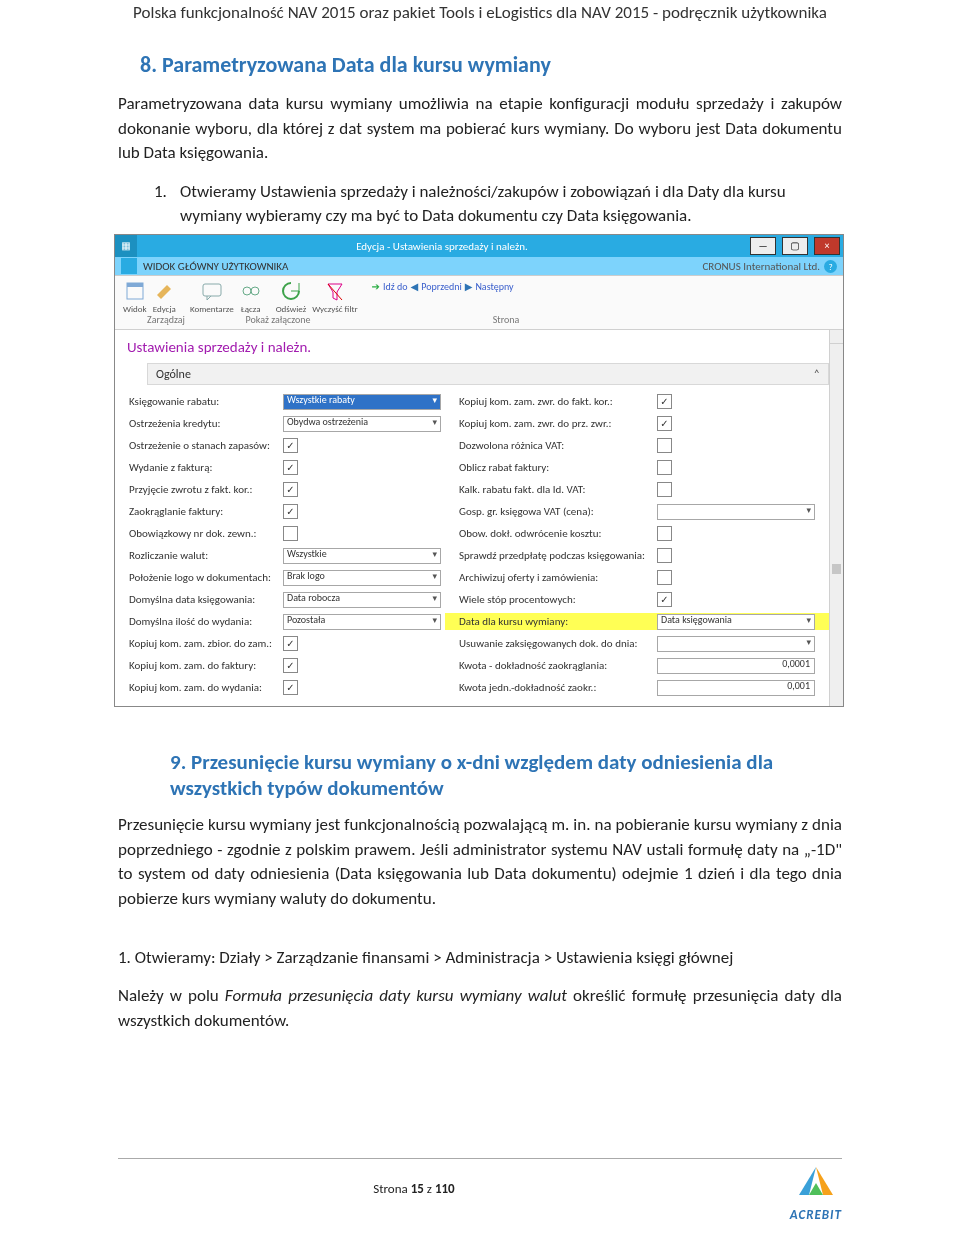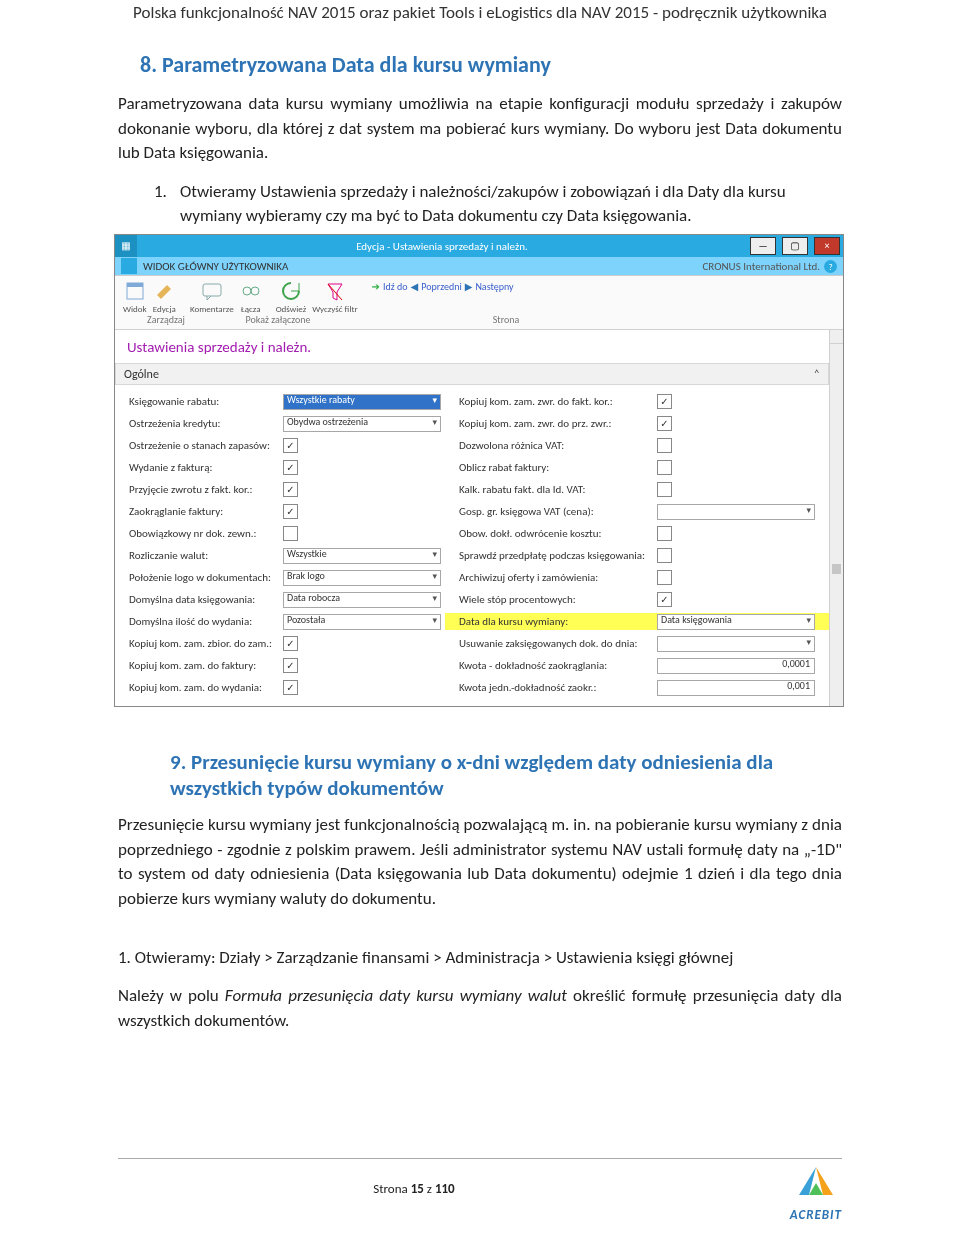--- a/index.html
+++ b/index.html
@@ -91,21 +91,21 @@
   .rb-icon svg { display:block;}
   .page-links { display:flex; flex-direction:row; gap:3px; font-size:10px; color:#3a5fcc; padding-top:2px;}
   .page-links .arr-green { color:#2fae47; margin-right:3px;}
   .page-links .arr-blue { color:#2e74b5; margin-right:3px;}
   .ribbon-labels { background:#fafafa; display:flex; gap:14px; padding:0 8px 4px 8px; border-bottom:1px solid #d0d0d0;}
   .rlb { font-size:10px; color:#777; text-align:center;}
   .rlb.w1{width:86px;} .rlb.w2{width:110px;} .rlb.w3{width:110px;} .rlb.w4{width:70px;}
   .form-title { color:#a21caf; font-size:15px; padding:10px 12px 8px 12px;}
   .section-bar {
     background:#f1f1f1; border:1px solid #d8d8d8; padding:4px 8px;
-    display:flex; align-items:center; font-size:12px; color:#333;
+    display:flex; align-items:center; font-size:12px; color:#333;margin-left:32px;
   }
   .section-bar .chev { margin-left:auto; color:#555; font-size:12px;}
   .form-grid {
     display:flex; gap:18px; padding:8px 14px 10px 14px;
     font-size:11px;
   }
   .col { flex:1; display:flex; flex-direction:column; gap:5px;}
   .row { display:flex; align-items:center; gap:6px; height:17px;}
   .lbl { display:inline-block; color:#333; }
   .col.left .lbl { width:148px;}

